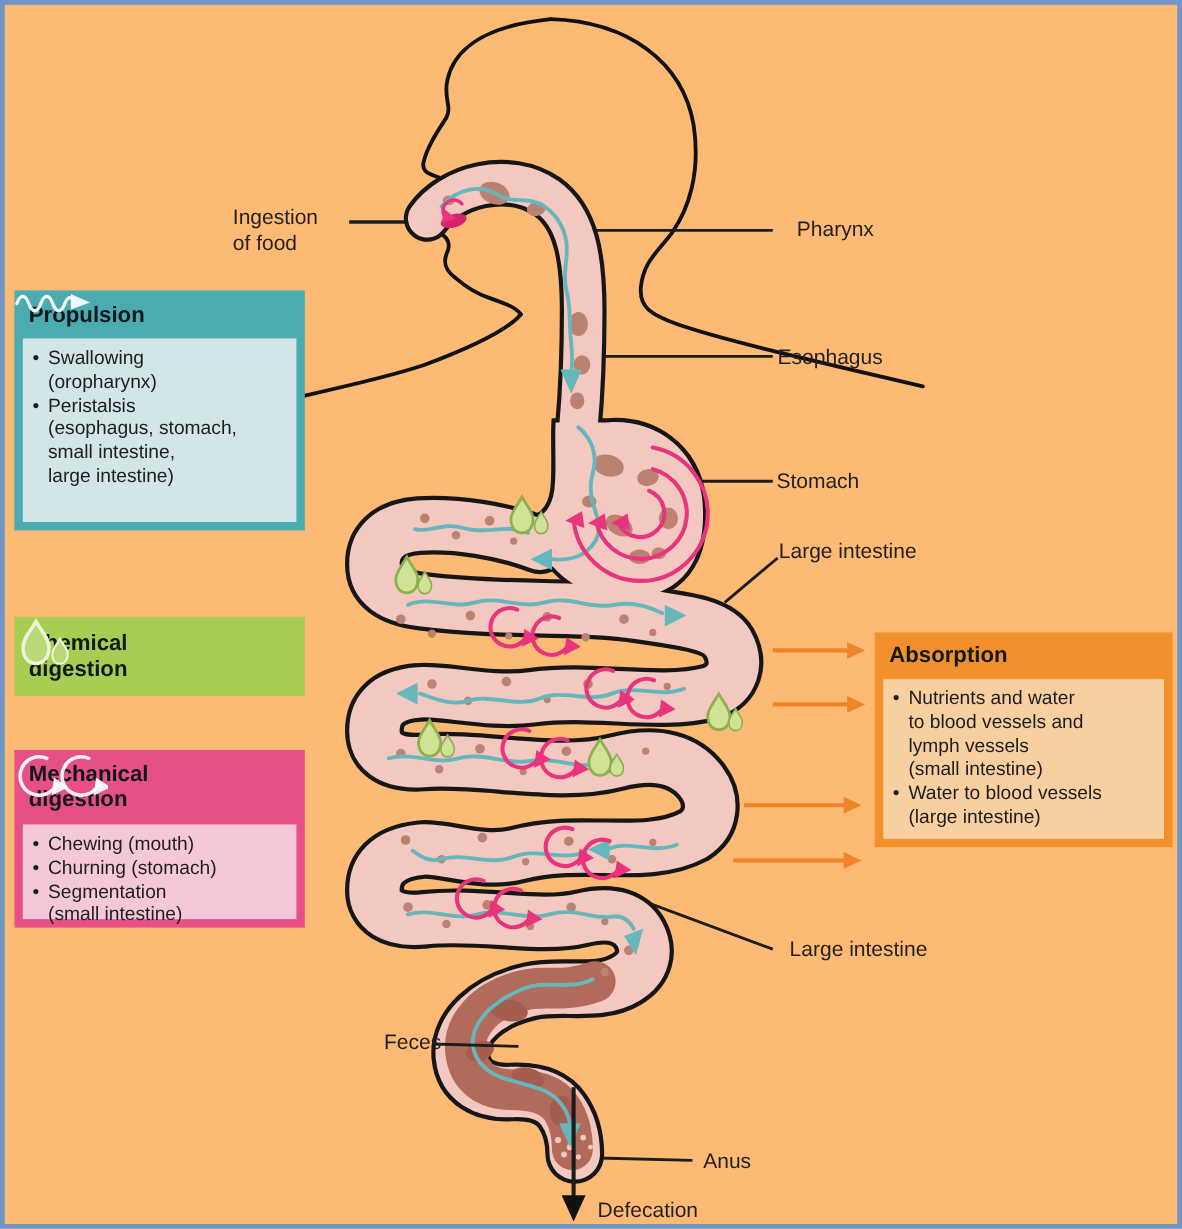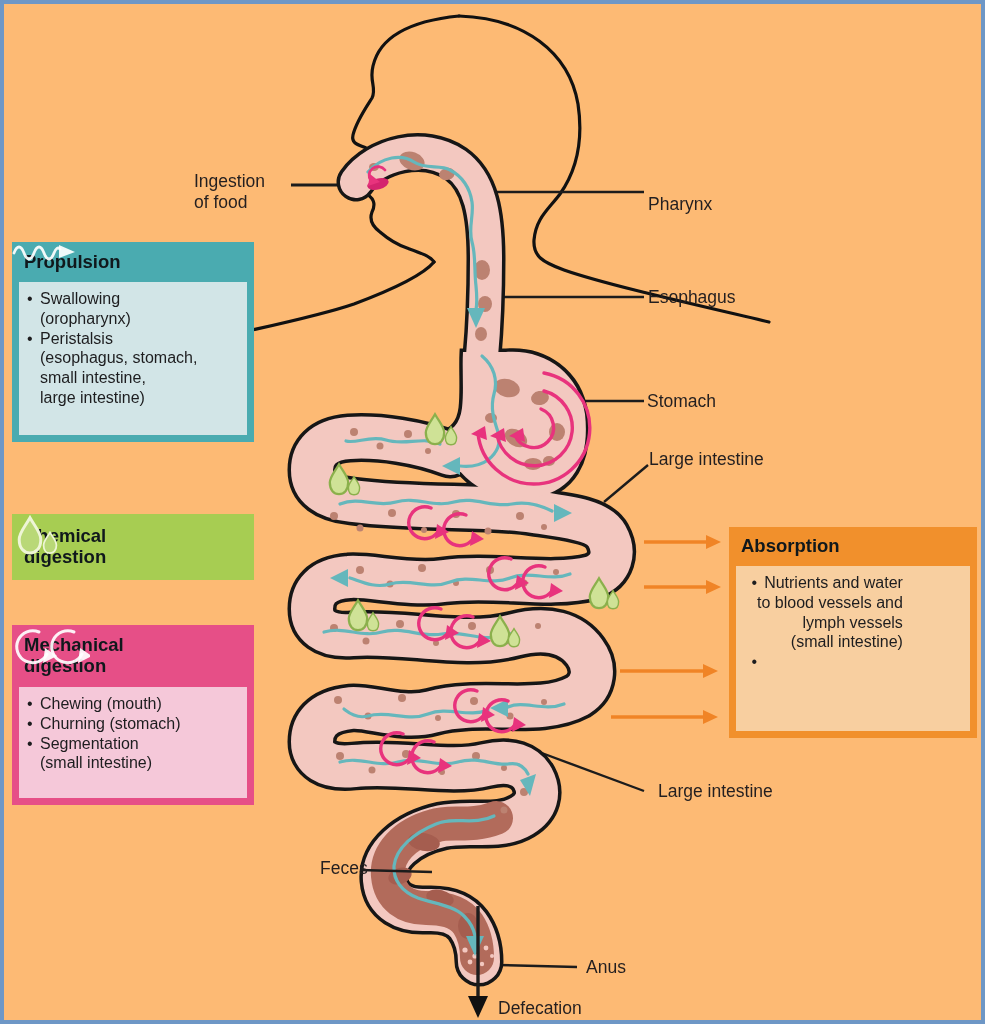--- a/index.html
+++ b/index.html
@@ -38,24 +38,24 @@
   .panel-title{font-weight:bold;font-size:18.5px;line-height:1.12;color:#10181c;white-space:pre-line;}
   .panel-body{position:absolute;left:7px;right:7px;bottom:7px;padding:7px 8px;font-size:16px;line-height:1.24;color:#1d1d1f;}
   .bullet-row{display:flex;}
   .bullet-glyph{width:13px;flex:0 0 13px;}
   .bullet-text{white-space:pre-line;}
   #box-propulsion{left:8px;top:238px;width:242px;height:200px;background:var(--teal_header);}
   #box-propulsion .panel-header{height:40px;text-align:right;}
   #box-propulsion .panel-body{top:40px;background:var(--teal_body);}
   #box-chemical{left:8px;top:510px;width:242px;height:66px;background:var(--green);}
   #box-chemical .panel-header{height:66px;}
-  #box-mechanical{left:8px;top:621px;width:242px;height:180px;background:var(--pink_header);}
+  #box-mechanical{left:8px;top:621px;width:242px;height:148px;background:var(--pink_header);}
   #box-mechanical .panel-header{height:62px;}
   #box-mechanical .panel-body{top:62px;background:var(--pink_body);}
-  #box-absorption{left:725px;top:523px;width:248px;height:211px;background:var(--orange_header);text-align:right;}
+  #box-absorption{left:725px;top:523px;width:248px;height:179px;background:var(--orange_header);}
   #box-absorption .panel-header{height:39px;}
   #box-absorption .panel-body{top:39px;background:var(--orange_body);}
 </style>
 </head>
 <body>
 
 <div class="stage">
 
   <svg width="985" height="1024" viewBox="0 0 985 1024">
     <defs>
@@ -262,21 +262,21 @@
       <path class="ln" d="M 356,866 L 428,868"></path>
       <g>
         <path class="ln" style="stroke-width:3.4" d="M 474,902 L 474,994"></path>
         <path class="blackfill" d="M 464,992 L 484,992 L 474,1014 Z"></path>
       </g>
     </g>
   </svg>
 
   <div class="label" style="left:190px;top:167px;">Ingestion
 of food</div>
-  <div class="label" style="left:644px;top:177px;margin-top:13px;">Pharynx</div>
+  <div class="label" style="left:660px;top:177px;">Pharynx</div>
   <div class="label" style="left:644px;top:283px;">Esophagus</div>
   <div class="label" style="left:643px;top:387px;">Stomach</div>
   <div class="label" style="left:645px;top:445px;">Large intestine</div>
   <div class="label" style="left:643px;top:777px;margin-left:11px;">Large intestine</div>
   <div class="label" style="left:295px;top:854px;margin-left:21px;">Feces</div>
   <div class="label" style="left:582px;top:953px;">Anus</div>
   <div class="label" style="left:494px;top:994px;">Defecation</div>
 
   <div class="panel" id="box-propulsion">
     <div class="panel-header">
@@ -352,17 +352,19 @@
     <div class="panel-body">
       <div class="bullet-row">
           <span class="bullet-glyph">•</span>
           <span class="bullet-text">Nutrients and water
 to blood vessels and
 lymph vessels
 (small intestine)</span>
         </div>
       <div class="bullet-row">
           <span class="bullet-glyph">•</span>
+          <span class="bullet-text">Water to blood vessels
+(large intestine)</span>
         </div>
     </div>
   </div>
 
 </div>
 
 </body></html>

